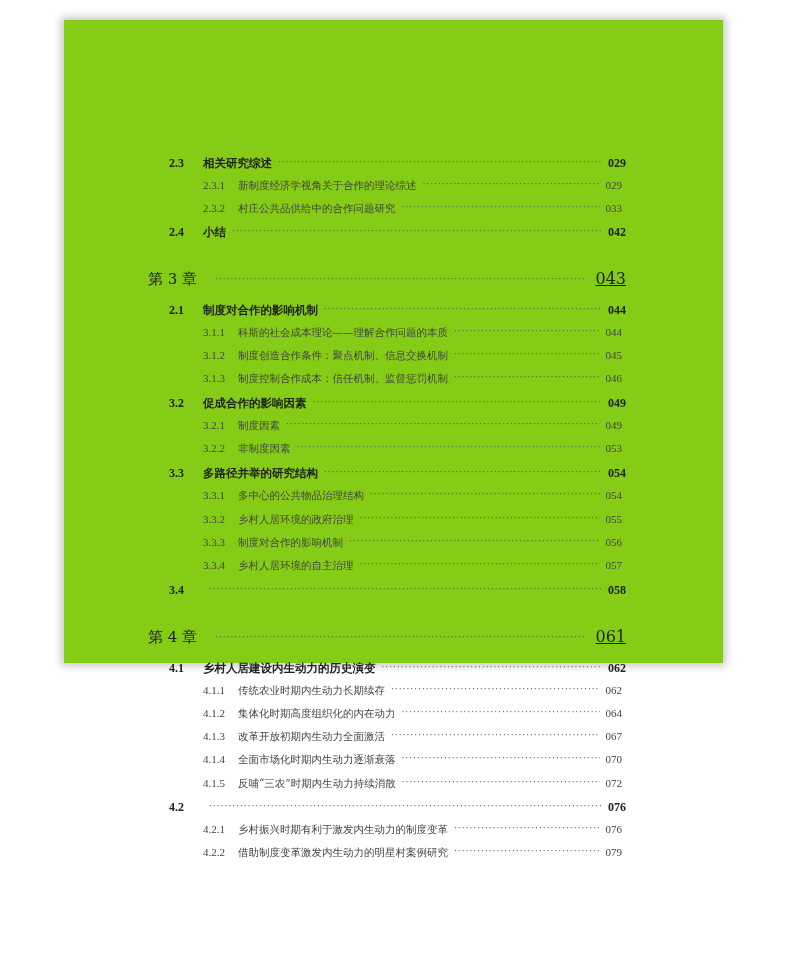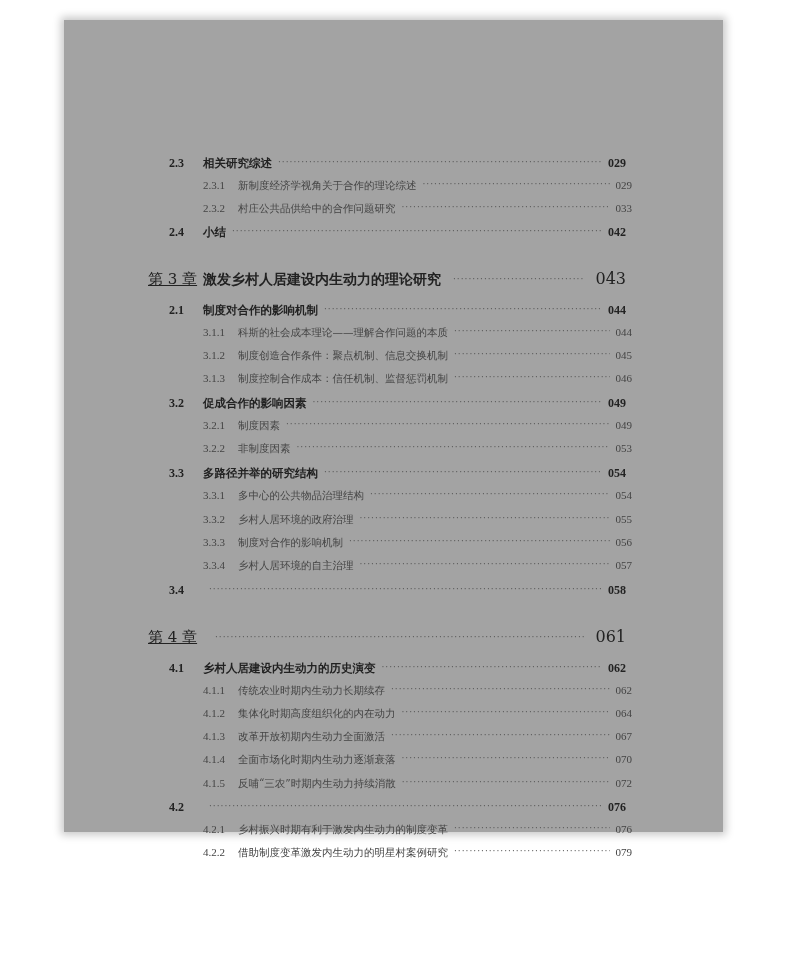--- a/index.html
+++ b/index.html
@@ -1,49 +1,49 @@
 <!DOCTYPE html>
 <html><head>
 <meta charset="utf-8">
 <style>
   html, body { margin: 0; padding: 0; }
   body {
     width: 790px; height: 957px; background: #ffffff; position: relative; overflow: hidden;
     font-family: "DejaVu Serif", "Liberation Serif", serif; color: #2a2a2a;
   }
   .page {
-    position: absolute; left: 64px; top: 20px; width: 659px; height: 812px;
-    background: #a3a3a3;
+    position: absolute; left: 64px; top: 20px; width: 659px; height: 643px;
+    background: #84cc16;
     box-shadow: 0 0 8px 3px rgba(0,0,0,0.22);
   }
   .toc { position: absolute; left: 0; top: 0; width: 100%; }
   .row {
     position: absolute; display: flex; align-items: baseline; white-space: nowrap;
   }
   .row .num, .row .title, .row .page-no { flex: none; }
   .row .leader {
     flex: 1 1 auto; overflow: hidden; margin: 0 6px; color: #555;
     letter-spacing: 1px; font-size: 9px; position: relative; top: -2px;
   }
   .row .leader::before {
     content: "··································································································································································";
   }
   
   .chapter { left: 84px; right: 97px; font-size: 15px; color: #222; }
-  .chapter .num { width: 55px; font-weight: normal; text-decoration: underline; }
+  .chapter .num { width: 55px; font-weight: normal; }
   .chapter .title { font-weight: bold; font-size: 14px; }
-  .chapter .page-no { font-size: 16px; font-weight: normal; }
+  .chapter .page-no { font-size: 16px; font-weight: normal; text-decoration: underline; }
   .chapter .leader { margin-left: 12px; margin-right: 10px; }
   
   .section { left: 105px; right: 97px; font-size: 11.5px; color: #222; }
   .section .num { width: 34px; font-weight: bold; font-family: "Liberation Serif", serif; font-size: 12px; }
   .section .title { font-weight: bold; font-family: Liberation Serif, serif; }
   .section .page-no { font-weight: bold; font-family: "Liberation Serif", serif; font-size: 12px; }
   
-  .sub { left: 139px; right: 91px; font-size: 10.5px; color: #444; }
+  .sub { left: 139px; right: 101px; font-size: 10.5px; color: #444; }
   .sub .num { width: 35px; font-family: "Liberation Serif", serif; font-size: 11px; }
   .sub .title { }
   .sub .page-no { font-family: "Liberation Serif", serif; font-size: 11px; }
 </style>
 </head>
 <body>
 
 <div class="page">
   <div class="toc">
 
@@ -67,21 +67,20 @@
     </div>
     <div class="row section" style="top:205px">
       <span class="num">2.4</span>
       <span class="title">小结</span>
       <span class="leader"></span>
       <span class="page-no">042</span>
     </div>
 
     <div class="row chapter" style="top:249px">
       <span class="num">第 3 章</span>
-      <span class="title">激发乡村人居建设内生动力的理论研究</span>
       <span class="leader"></span>
       <span class="page-no">043</span>
     </div>
     <div class="row section" style="top:283px">
       <span class="num">2.1</span>
       <span class="title">制度对合作的影响机制</span>
       <span class="leader"></span>
       <span class="page-no">044</span>
     </div>
     <div class="row sub" style="top:306px">

